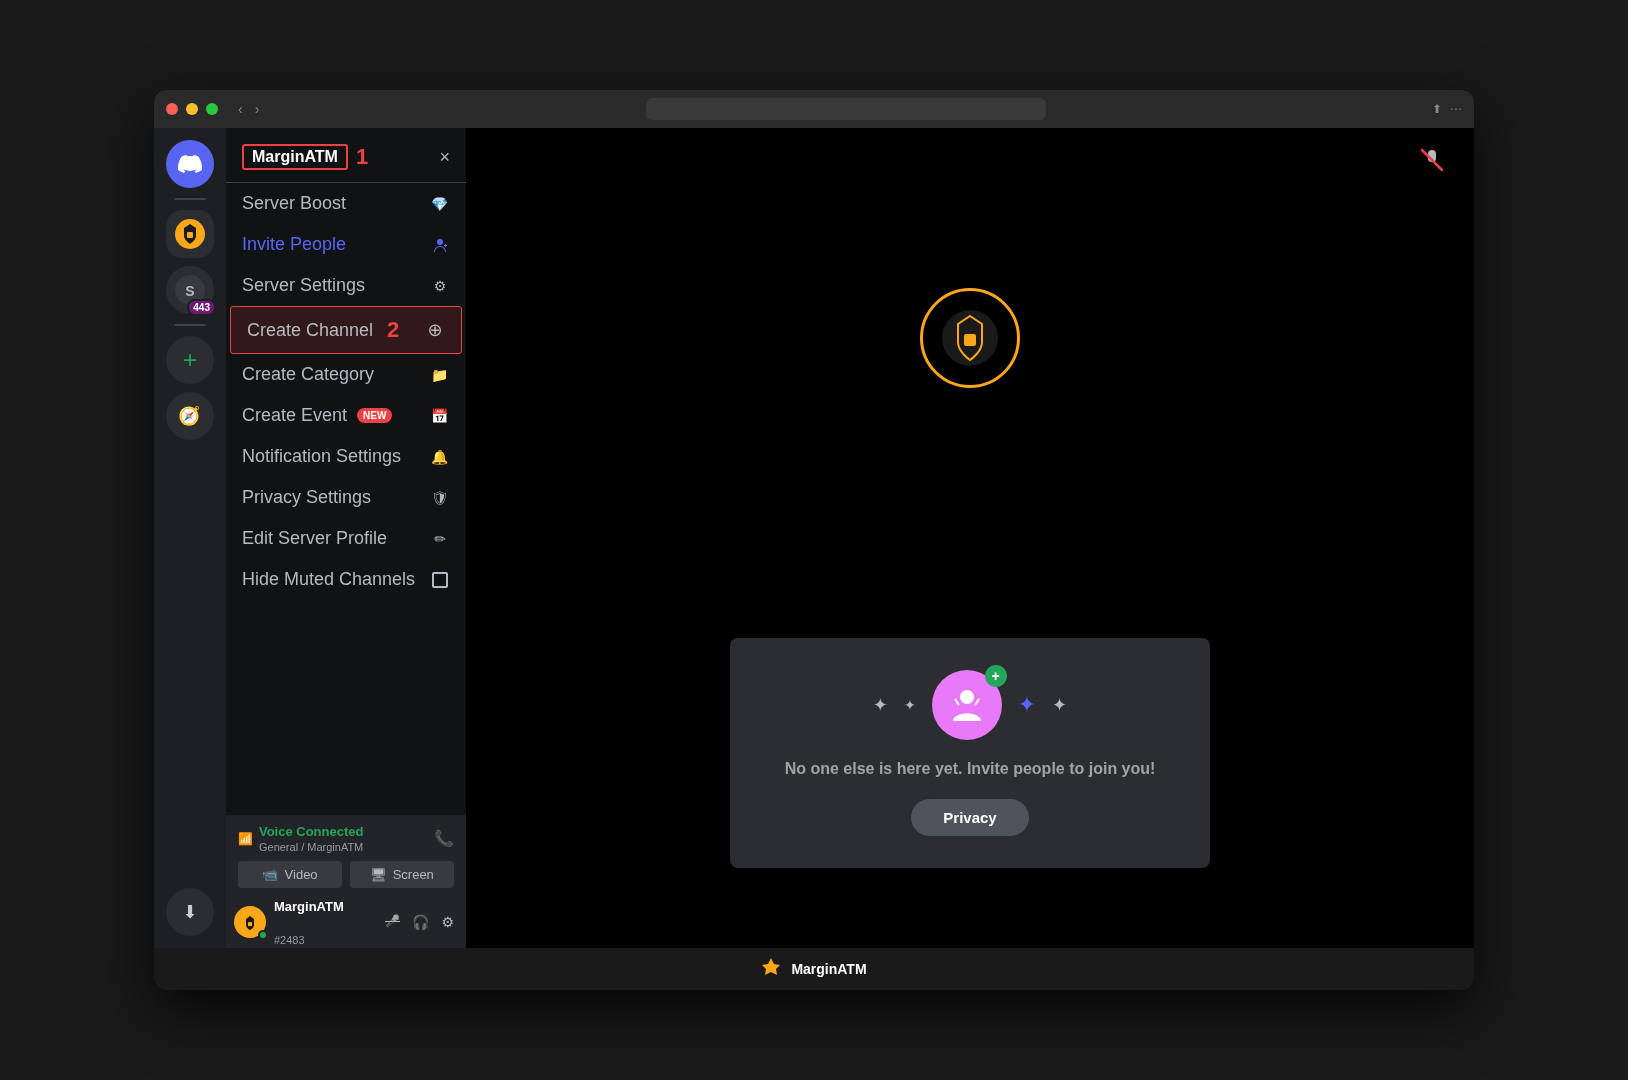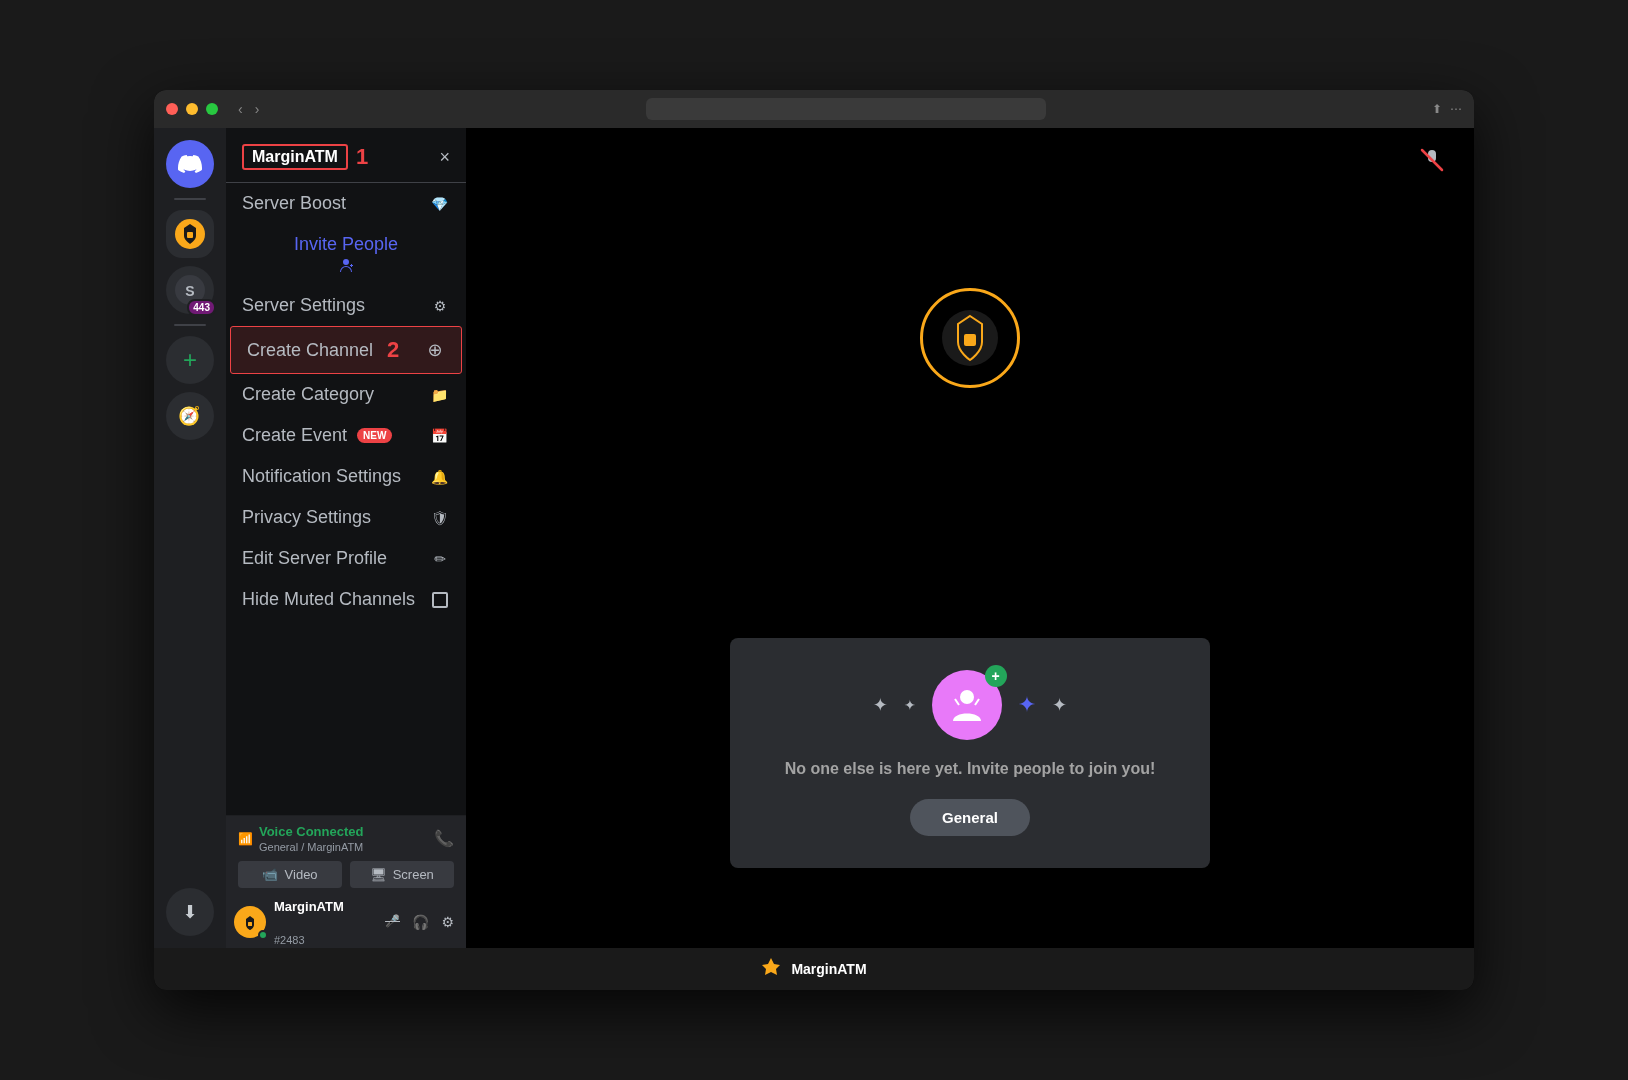--- a/index.html
+++ b/index.html
@@ -200,21 +200,20 @@
       align-items: center;
       justify-content: space-between;
       padding: 10px 16px;
       color: #b5bac1;
       font-size: 14px;
       cursor: pointer;
       transition: background 0.1s;
     }
     .context-menu-item.highlighted {
       color: #5865f2;
-      flex-direction: column;
     }
     .context-menu-item.create-channel-item {
       background: rgba(237, 66, 69, 0.15);
       border: 1px solid #ed4245;
       border-radius: 3px;
       margin: 0 4px;
     }
     .menu-item-text {
       font-size: 18px;
     }
@@ -707,21 +706,21 @@
                 <circle cx="20" cy="12" r="7" fill="white"></circle>
                 <path d="M6 36 C6 26 34 26 34 36" fill="white"></path>
                 <path d="M12 20 L8 14 M28 20 L32 14" stroke="white" stroke-width="2"></path>
               </svg>
               <div class="invite-add-badge">+</div>
             </div>
             <span class="blue-star">✦</span>
             <span class="sparkle">✦</span>
           </div>
           <div class="invite-text">No one else is here yet. Invite people to join you!</div>
-          <button class="invite-btn">General</button>
+          <button class="invite-btn">Privacy</button>
         </div>
       </div>
     </div>
   </div>
 
   <div class="bottom-bar">
     <span class="bottom-bar-logo">
       <svg width="20" height="20" viewBox="0 0 20 20" fill="#faa81a">
         <path d="M10 1 L13 7 L19 8 L15 12 L16 18 L10 15 L4 18 L5 12 L1 8 L7 7 Z"></path>
       </svg>

